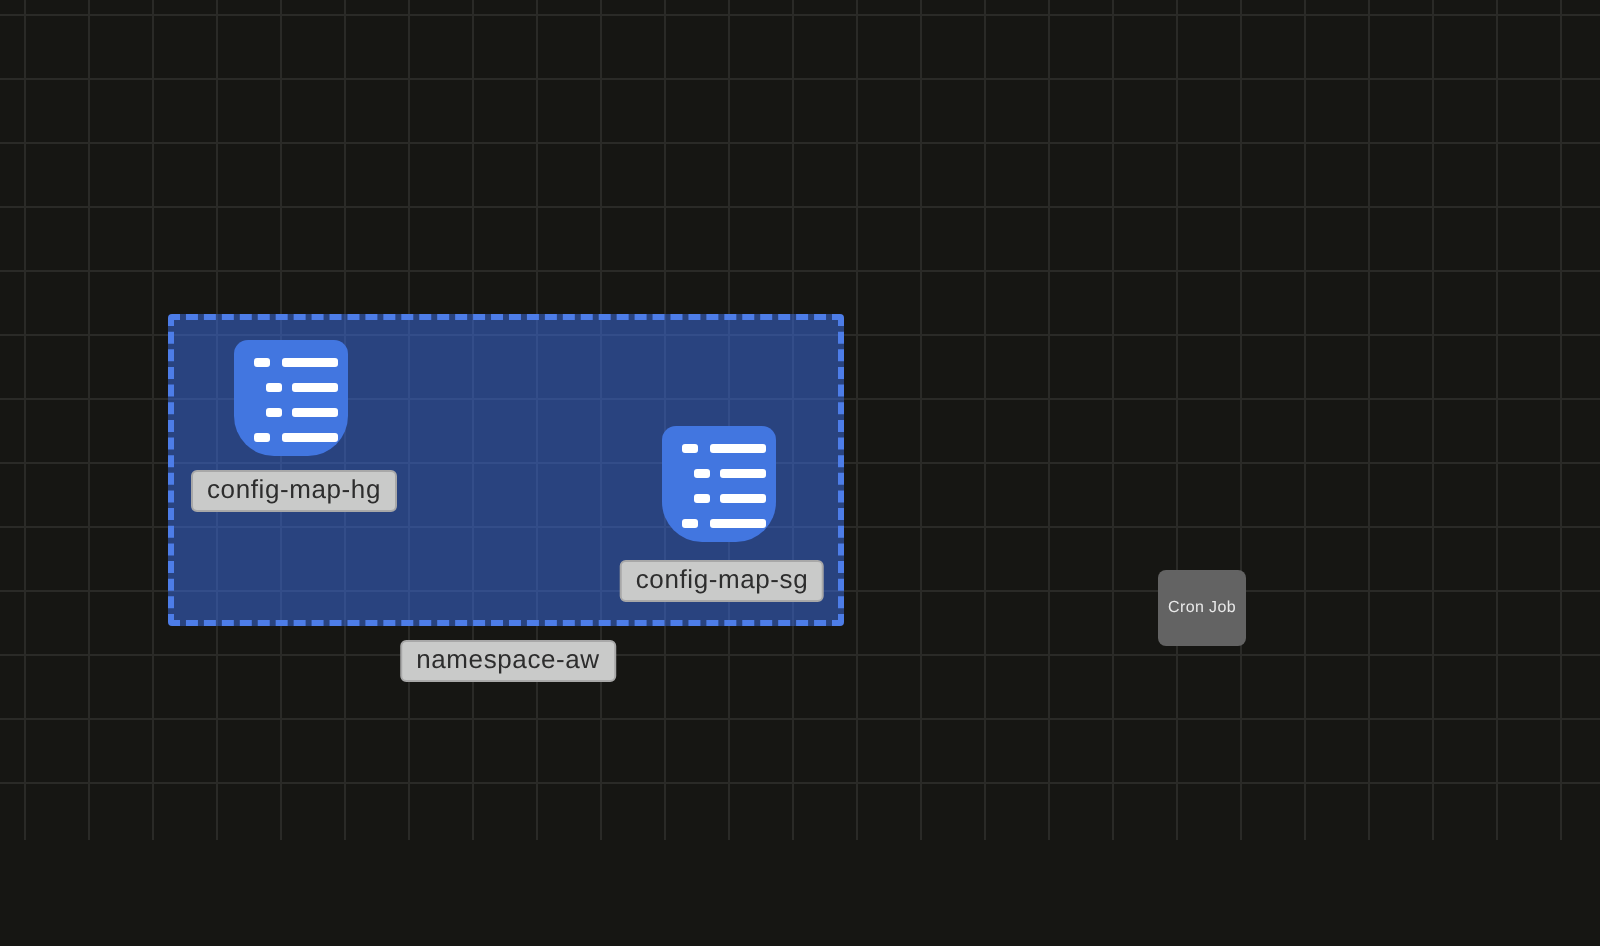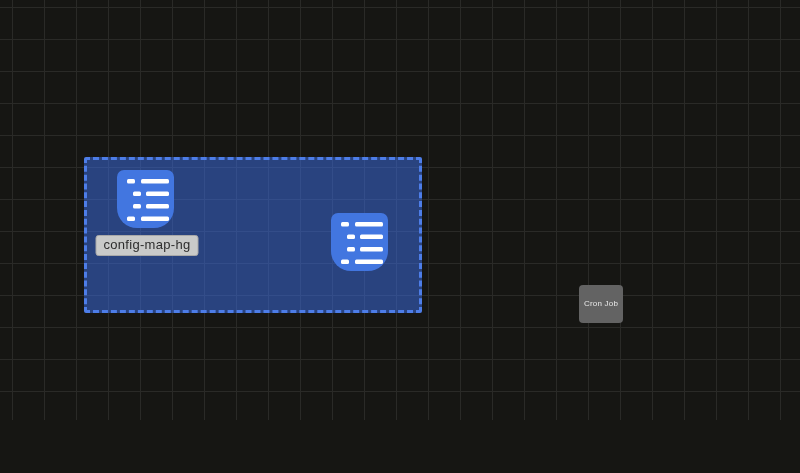--- a/index.html
+++ b/index.html
@@ -107,17 +107,19 @@
           <rect x="16" y="21.5" width="8" height="4.5" rx="1.5"></rect>
           <rect x="29" y="21.5" width="23" height="4.5" rx="1.5"></rect>
           <rect x="16" y="34" width="8" height="4.5" rx="1.5"></rect>
           <rect x="29" y="34" width="23" height="4.5" rx="1.5"></rect>
           <rect x="10" y="46.5" width="8" height="4.5" rx="1.5"></rect>
           <rect x="24" y="46.5" width="28" height="4.5" rx="1.5"></rect>
         </g>
       </svg>
     </span>
   </div>
+  <div class="chip chip-sg">config-map-sg</div>
 
+  <div class="chip chip-ns">namespace-aw</div>
 
   <div class="drag-chip">Cron Job</div>
 
 </div>
 
 </body></html>

